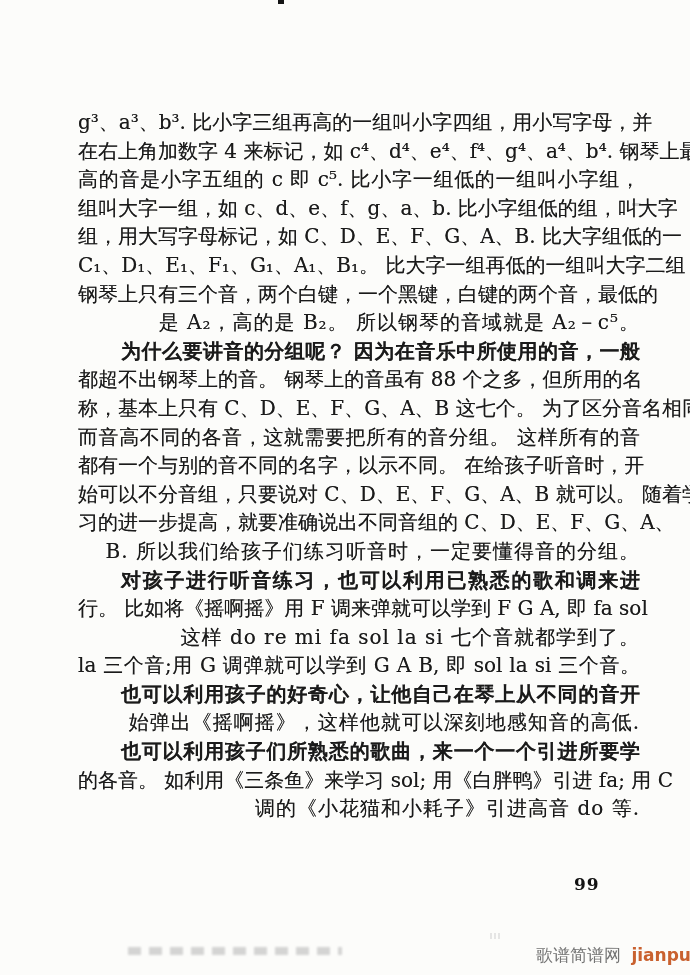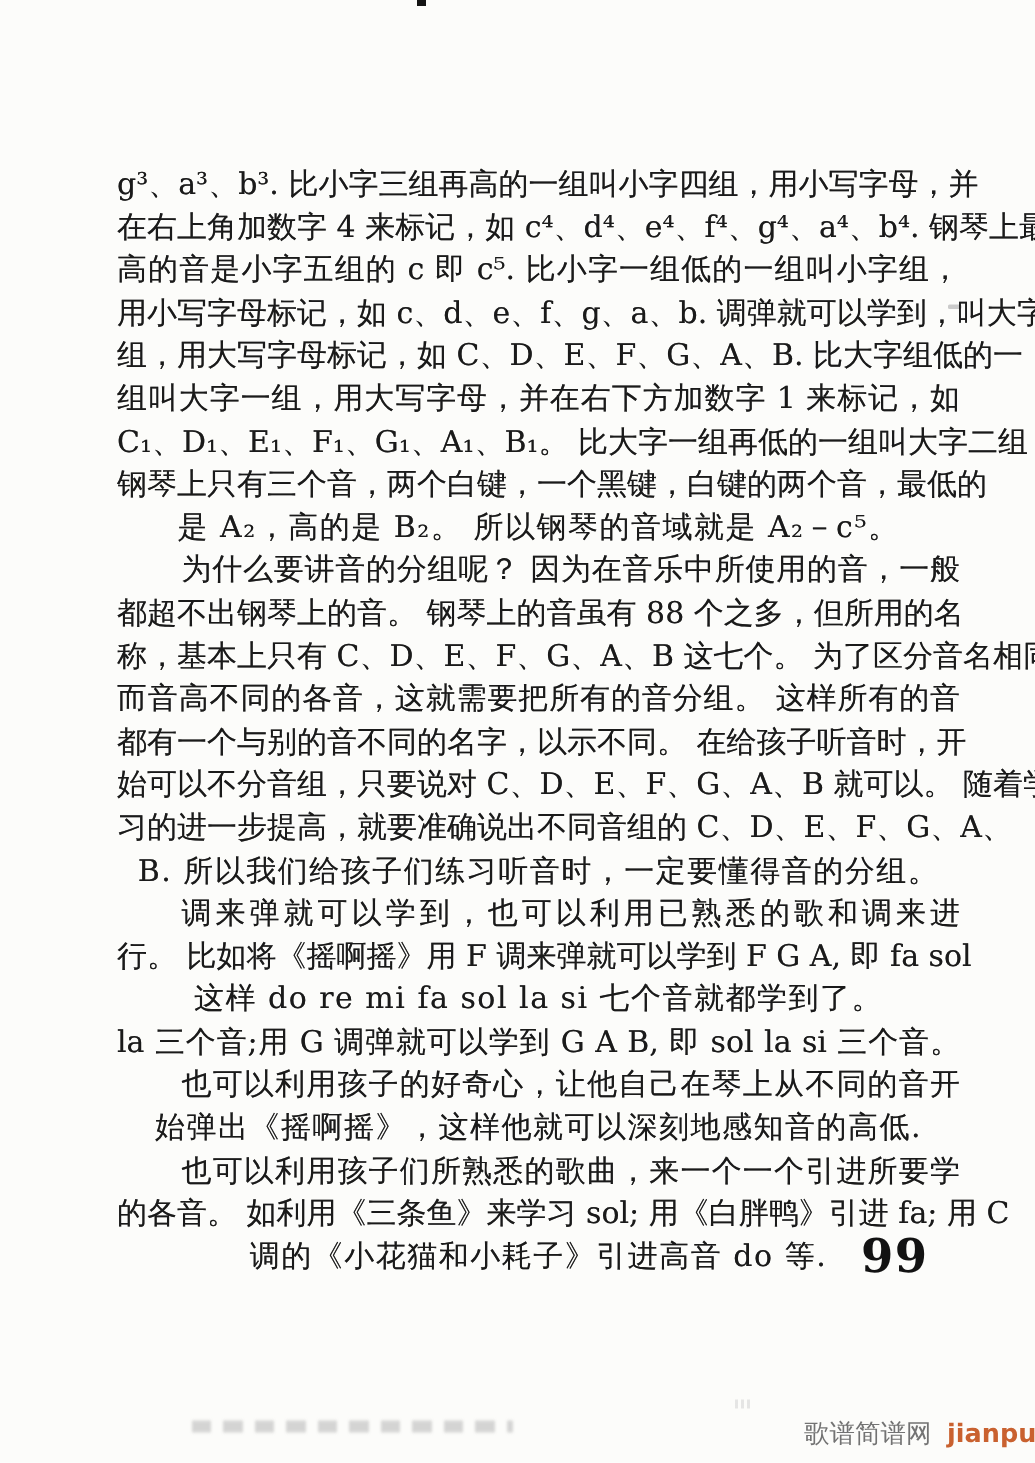--- a/index.html
+++ b/index.html
@@ -20,35 +20,36 @@
     width: 562px;
     font-size: 20px;
     line-height: 28.6px;
     color: #1a1a1a;
     text-shadow: 0 0 0.4px rgba(0,0,0,0.55);
   }
   .text-line {
     height: 28.6px;
     white-space: nowrap;
     overflow: visible;
-    text-align: center;
+    text-align: right;
     letter-spacing: 1px;
   }
   .text-line.just {
     text-align: justify;
     text-align-last: justify;
     letter-spacing: 0;
   }
   .text-line.indent {
     text-indent: 43px;
+    font-weight: bold;
   }
   .page-number {
     position: absolute;
-    left: 574px; top: 820px;
-    font-size: 31px;
+    left: 574px; top: 874px;
+    font-size: 17px;
     font-weight: bold;
     letter-spacing: 1px;
     color: #121212;
   }
   .watermark {
     position: absolute;
     left: 536px; top: 944px;
     font-size: 17px;
     white-space: nowrap;
     font-family: "DejaVu Sans", "Liberation Sans", sans-serif;
@@ -88,35 +89,34 @@
 <body>
 
 <div class="page">
   <div class="top-tick"></div>
   <div class="edge-dash"></div>
 
   <div class="body-text">
       <div class="text-line just">g³、a³、b³. 比小字三组再高的一组叫小字四组，用小写字母，并</div>
       <div class="text-line just">在右上角加数字 4 来标记，如 c⁴、d⁴、e⁴、f⁴、g⁴、a⁴、b⁴. 钢琴上最</div>
       <div class="text-line just">高的音是小字五组的 c 即 c⁵. 比小字一组低的一组叫小字组，</div>
-      <div class="text-line just">用小写字母标记，如 c、d、e、f、g、a、b. 调弹就可以学到，叫大字</div>
+      <div class="text-line just">组叫大字一组，如 c、d、e、f、g、a、b. 比小字组低的组，叫大字</div>
       <div class="text-line just">组，用大写字母标记，如 C、D、E、F、G、A、B. 比大字组低的一</div>
-      <div class="text-line just">组叫大字一组，用大写字母，并在右下方加数字 1 来标记，如</div>
       <div class="text-line just">C₁、D₁、E₁、F₁、G₁、A₁、B₁。 比大字一组再低的一组叫大字二组，</div>
       <div class="text-line just">钢琴上只有三个音，两个白键，一个黑键，白键的两个音，最低的</div>
       <div class="text-line">是 A₂，高的是 B₂。 所以钢琴的音域就是 A₂－c⁵。</div>
       <div class="text-line just indent">为什么要讲音的分组呢？ 因为在音乐中所使用的音，一般</div>
       <div class="text-line just">都超不出钢琴上的音。 钢琴上的音虽有 88 个之多，但所用的名</div>
       <div class="text-line just">称，基本上只有 C、D、E、F、G、A、B 这七个。 为了区分音名相同</div>
       <div class="text-line just">而音高不同的各音，这就需要把所有的音分组。 这样所有的音</div>
       <div class="text-line just">都有一个与别的音不同的名字，以示不同。 在给孩子听音时，开</div>
       <div class="text-line just">始可以不分音组，只要说对 C、D、E、F、G、A、B 就可以。 随着学</div>
       <div class="text-line just">习的进一步提高，就要准确说出不同音组的 C、D、E、F、G、A、</div>
       <div class="text-line">B. 所以我们给孩子们练习听音时，一定要懂得音的分组。</div>
-      <div class="text-line just indent">调来弹就可以学到，也可以利用已熟悉的歌和调来进</div>
+      <div class="text-line just indent">对孩子进行听音练习，也可以利用已熟悉的歌和调来进</div>
       <div class="text-line just">行。 比如将《摇啊摇》用 F 调来弹就可以学到 F G A, 即 fa sol</div>
       <div class="text-line">这样 do re mi fa sol la si 七个音就都学到了。</div>
       <div class="text-line just">la 三个音;用 G 调弹就可以学到 G A B, 即 sol la si 三个音。</div>
       <div class="text-line just indent">也可以利用孩子的好奇心，让他自己在琴上从不同的音开</div>
       <div class="text-line">始弹出《摇啊摇》，这样他就可以深刻地感知音的高低.</div>
       <div class="text-line just indent">也可以利用孩子们所熟悉的歌曲，来一个一个引进所要学</div>
       <div class="text-line just">的各音。 如利用《三条鱼》来学习 sol; 用《白胖鸭》引进 fa; 用 C</div>
       <div class="text-line">调的《小花猫和小耗子》引进高音 do 等.</div>
     </div>
 

